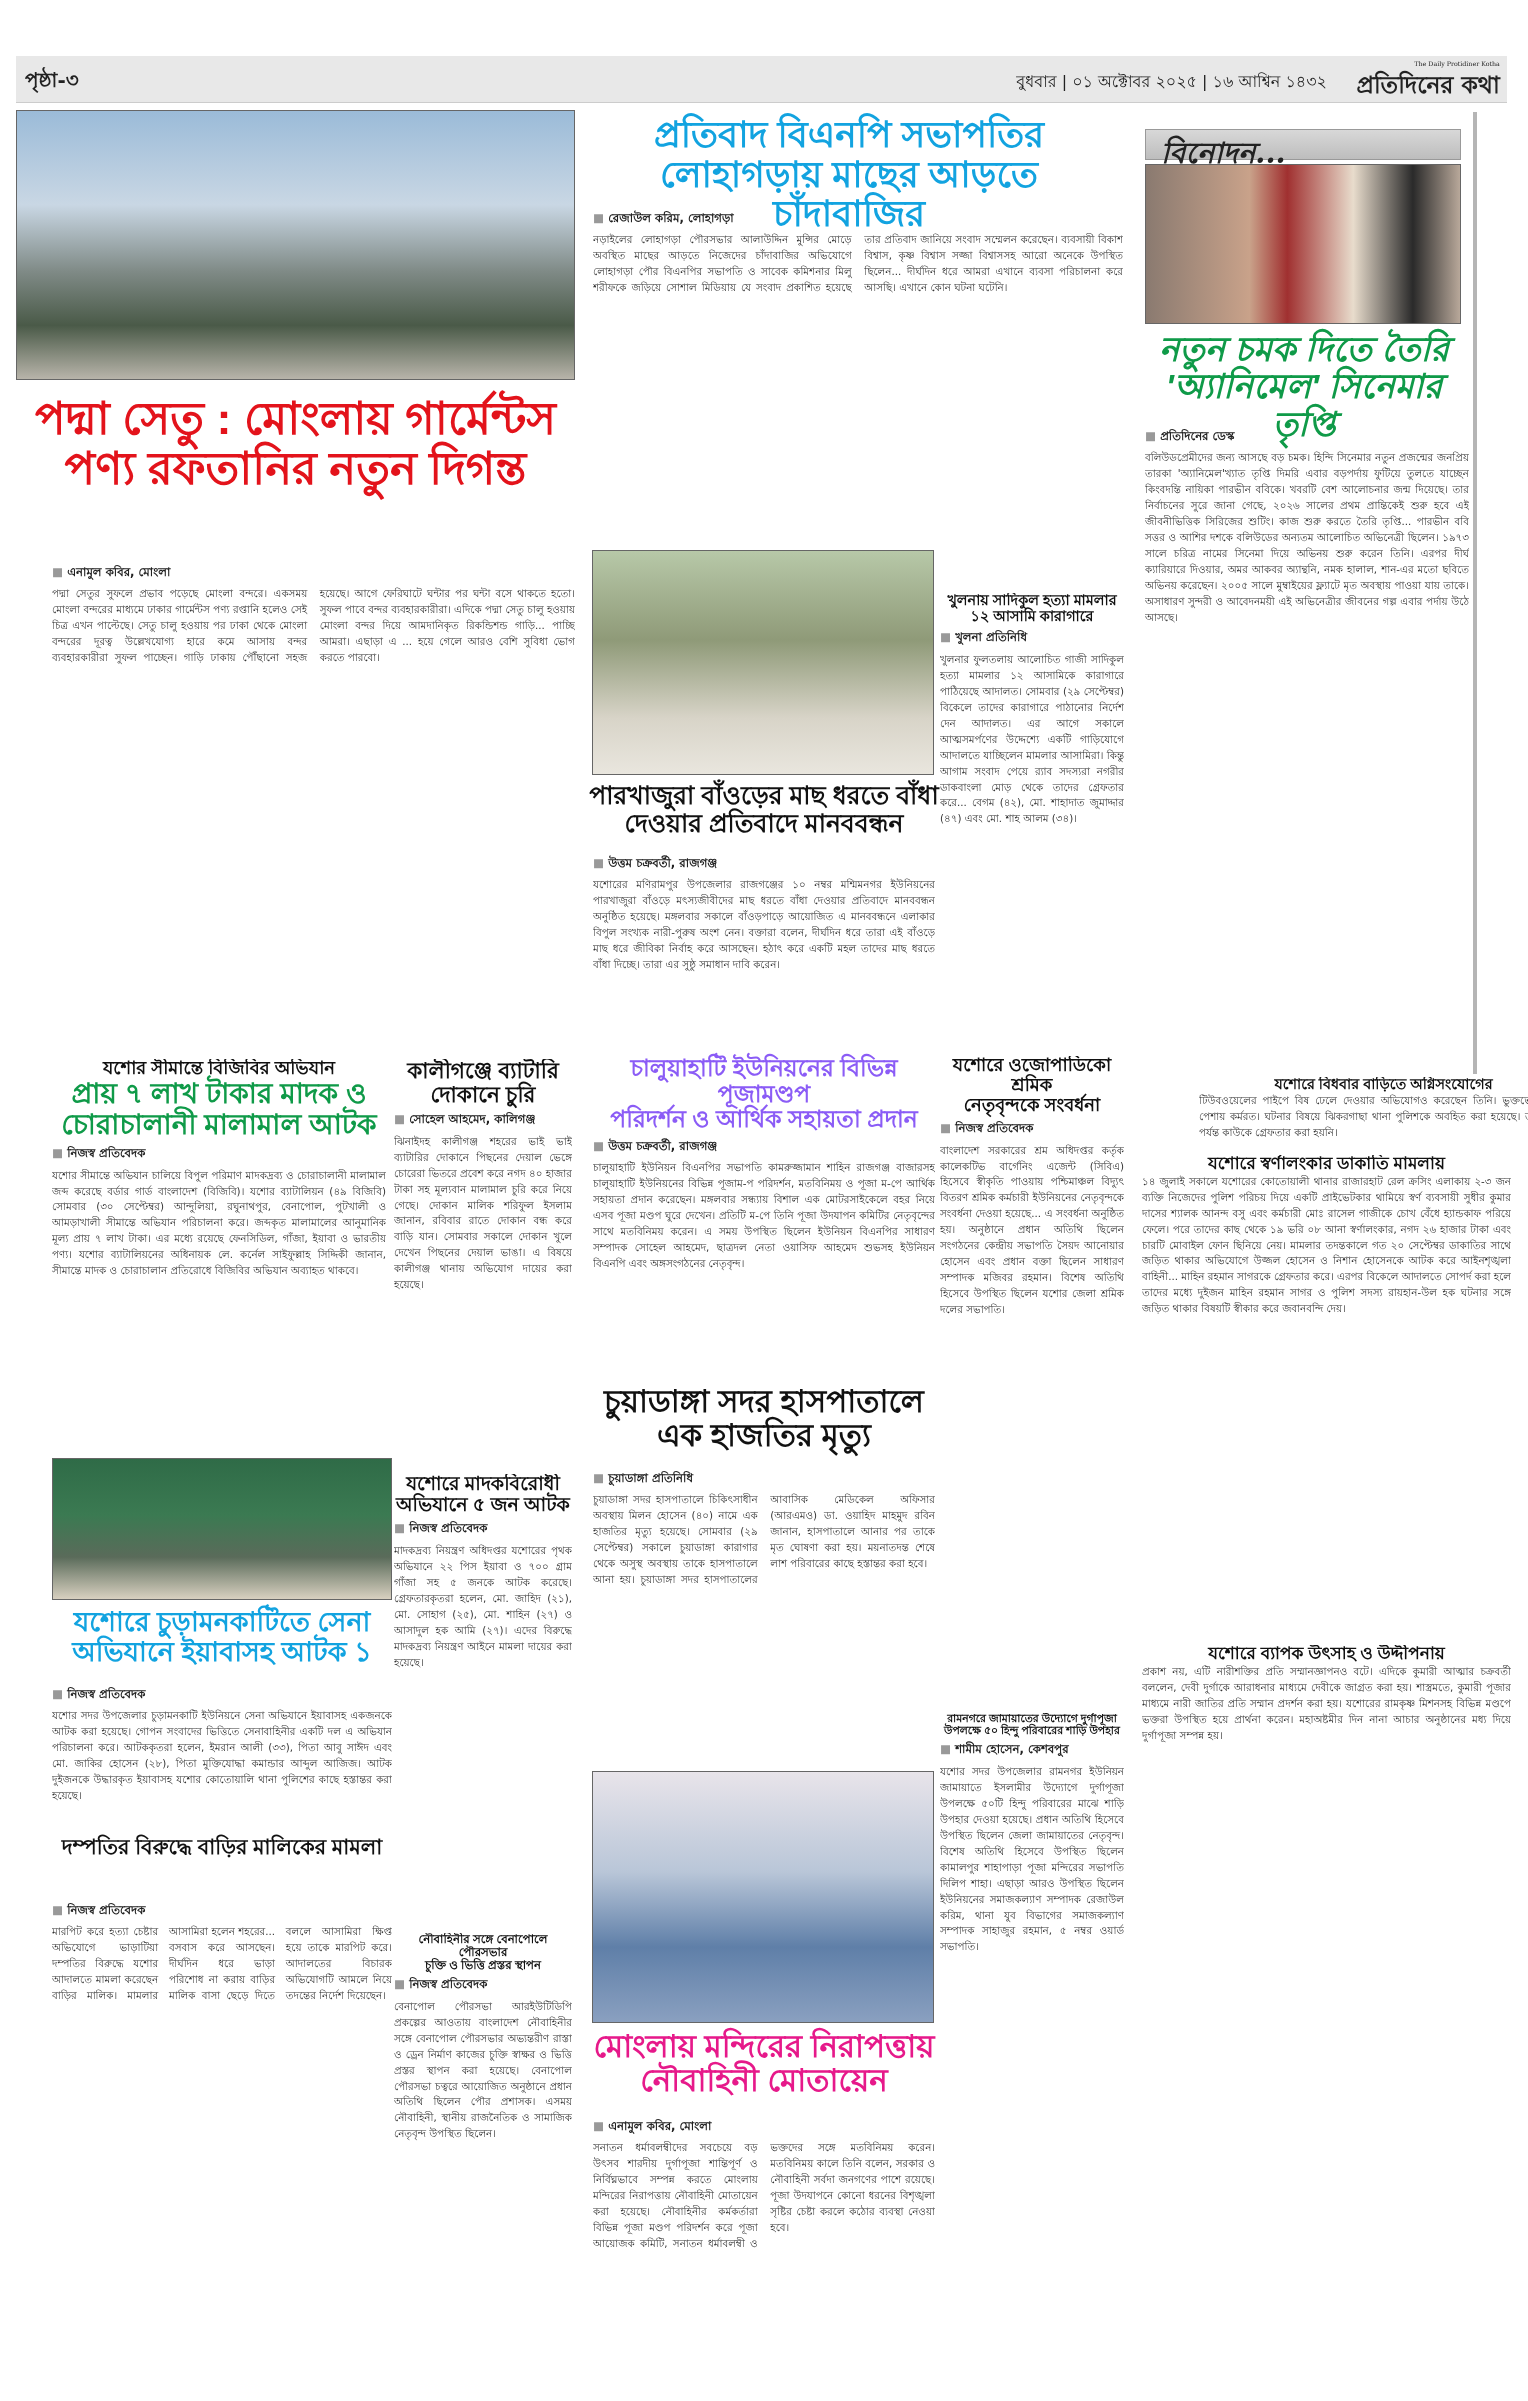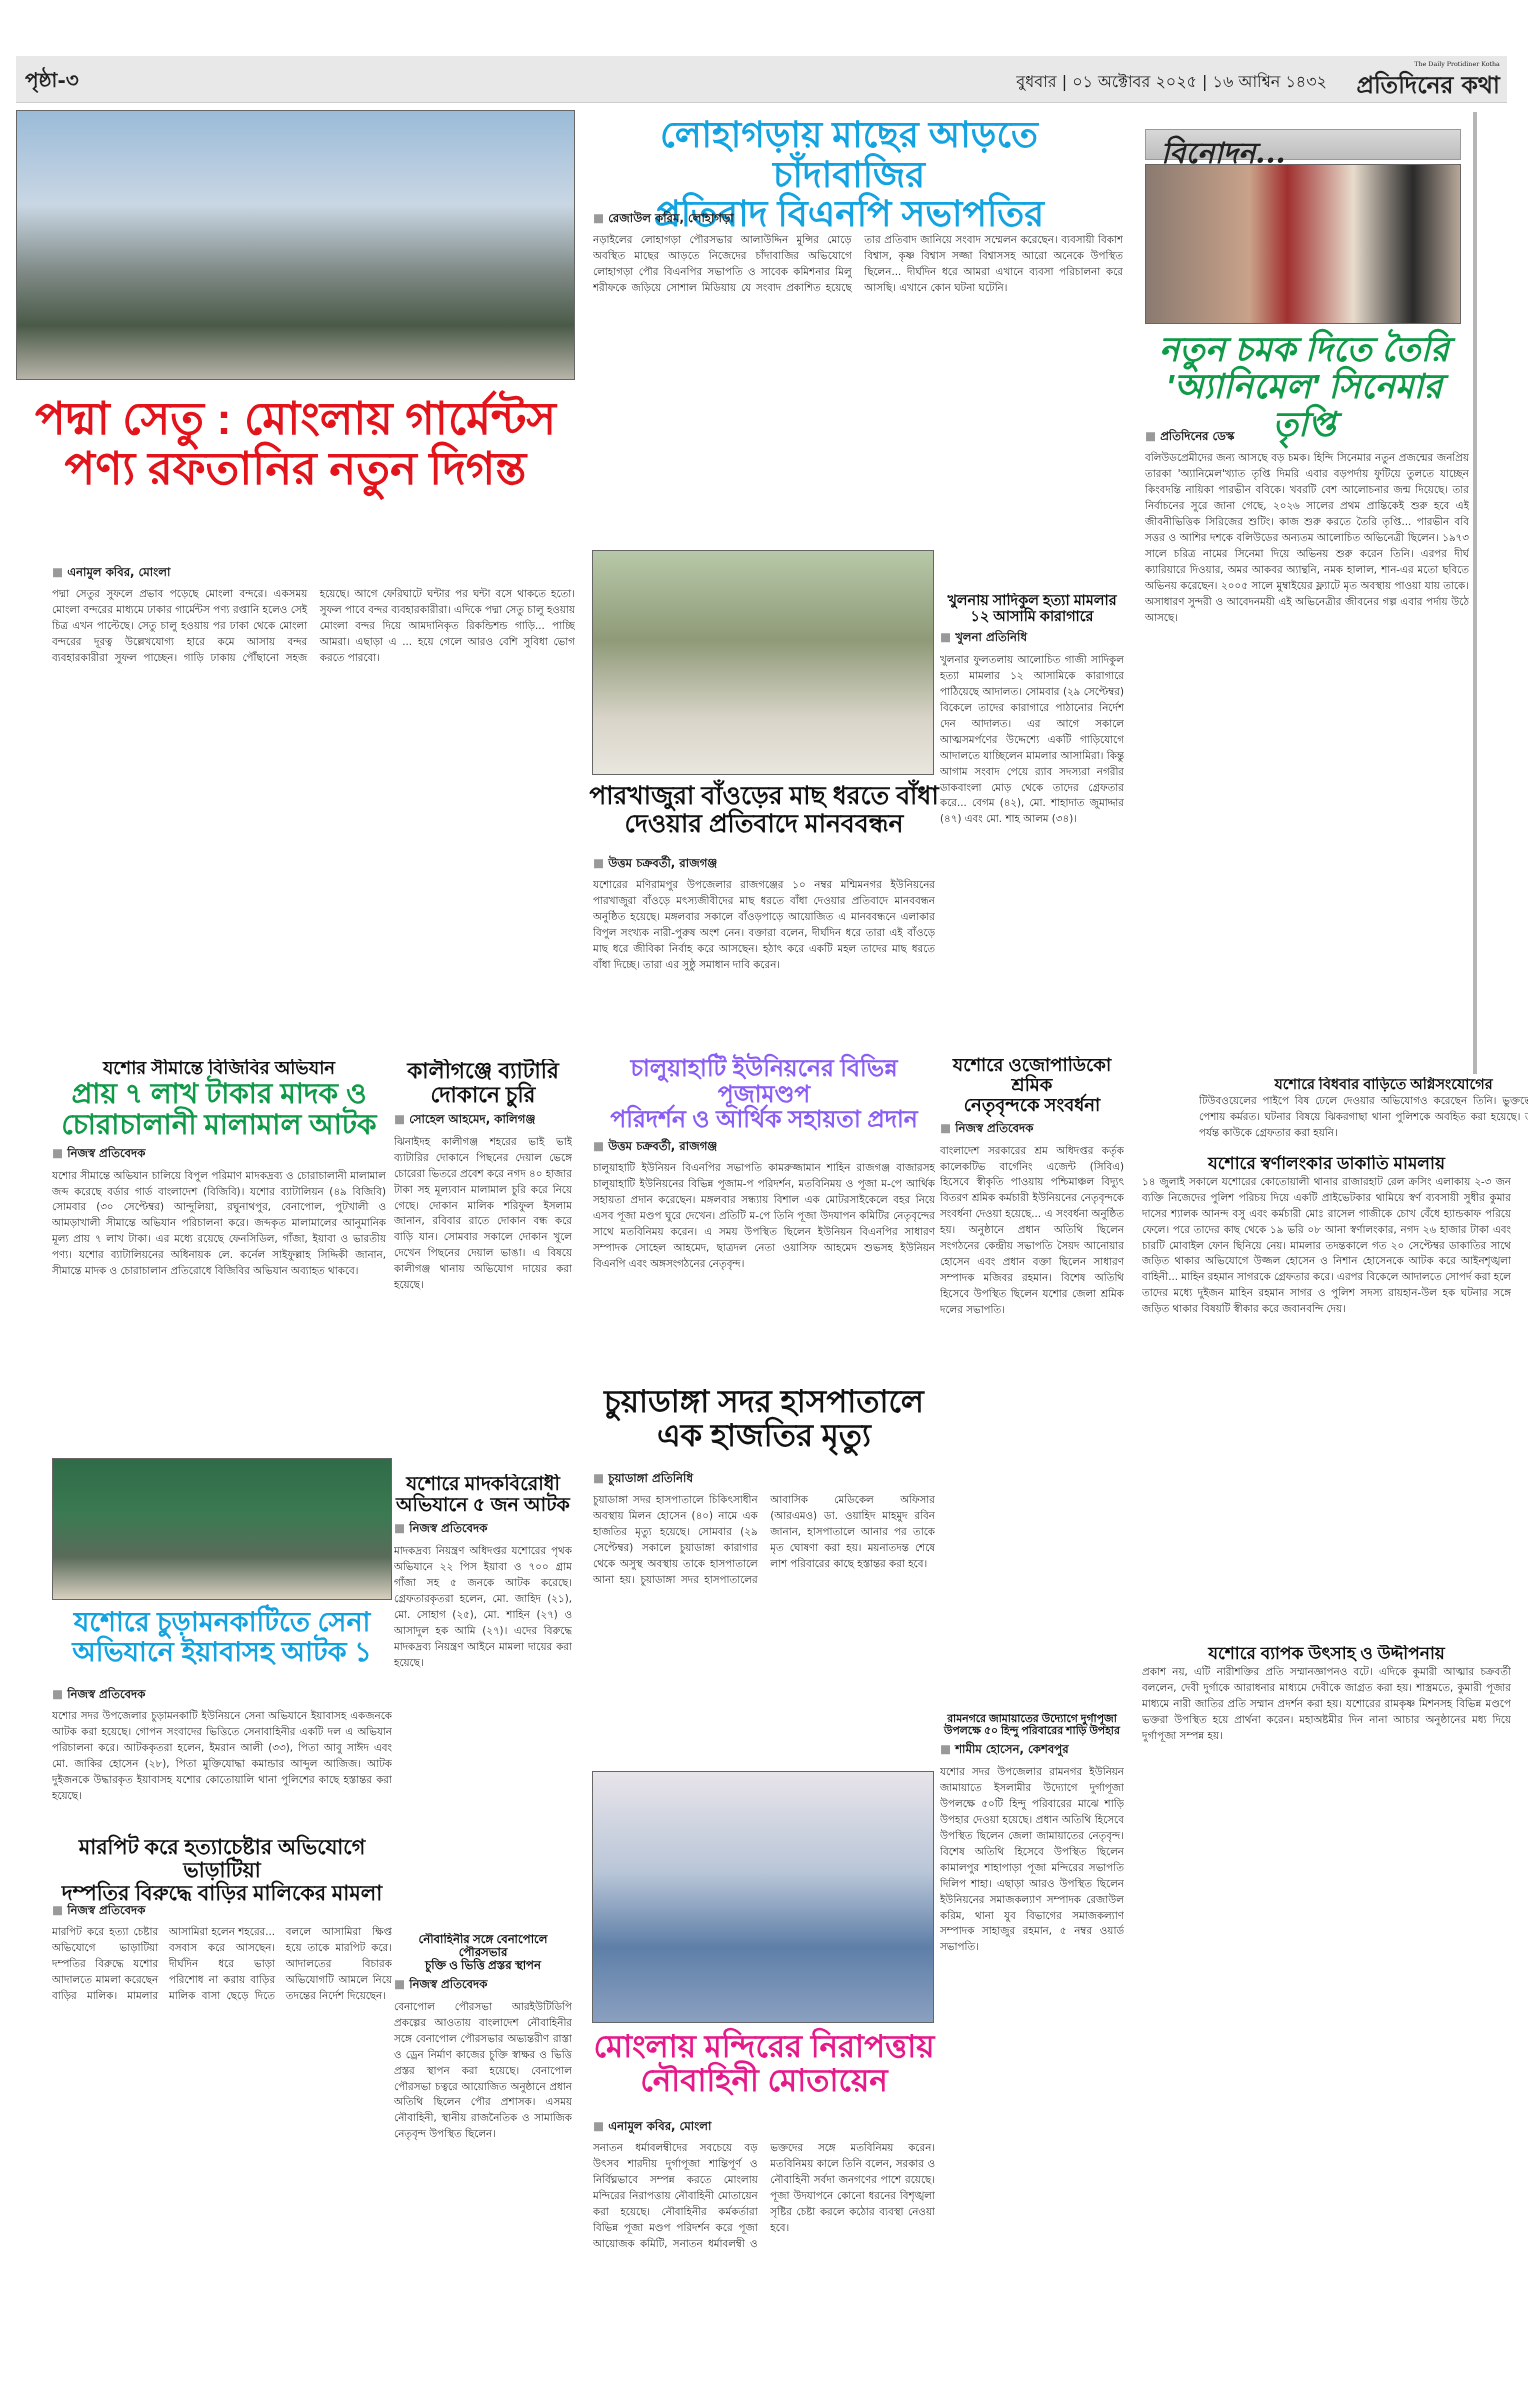--- a/index.html
+++ b/index.html
@@ -69,21 +69,20 @@
 <div class="abs hl blue" style="left:52px;top:1608px;width:340px;font-size:27px;">
   <div>যশোরে চুড়ামনকাটিতে সেনা</div>
   <div>অভিযানে ইয়াবাসহ আটক ১</div>
 </div>
 <div class="abs" style="left:52px;top:1681px;width:340px;height:144px;overflow:hidden;">
   <div class="byline">নিজস্ব প্রতিবেদক</div>
   <div class="body">যশোর সদর উপজেলার চুড়ামনকাটি ইউনিয়নে সেনা অভিযানে ইয়াবাসহ একজনকে আটক করা হয়েছে। গোপন সংবাদের ভিত্তিতে সেনাবাহিনীর একটি দল এ অভিযান পরিচালনা করে। আটককৃতরা হলেন, ইমরান আলী (৩৩), পিতা আবু সাঈদ এবং মো. জাকির হোসেন (২৮), পিতা মুক্তিযোদ্ধা কমান্ডার আব্দুল আজিজ। আটক দুইজনকে উদ্ধারকৃত ইয়াবাসহ যশোর কোতোয়ালি থানা পুলিশের কাছে হস্তান্তর করা হয়েছে।</div>
 </div>
 
 <div class="abs hl black" style="left:52px;top:1836px;width:340px;font-size:20.7px;">
-  <div>মারপিট করে হত্যাচেষ্টার অভিযোগে ভাড়াটিয়া</div>
   <div>দম্পতির বিরুদ্ধে বাড়ির মালিকের মামলা</div>
 </div>
 <div class="abs" style="left:52px;top:1897px;width:340px;height:485px;overflow:hidden;">
   <div class="byline">নিজস্ব প্রতিবেদক</div>
   <div class="body cols3">মারপিট করে হত্যা চেষ্টার অভিযোগে ভাড়াটিয়া দম্পতির বিরুদ্ধে যশোর আদালতে মামলা করেছেন বাড়ির মালিক। মামলার আসামিরা হলেন শহরের... বসবাস করে আসছেন। দীর্ঘদিন ধরে ভাড়া পরিশোধ না করায় বাড়ির মালিক বাসা ছেড়ে দিতে বললে আসামিরা ক্ষিপ্ত হয়ে তাকে মারপিট করে। আদালতের বিচারক অভিযোগটি আমলে নিয়ে তদন্তের নির্দেশ দিয়েছেন।</div>
 </div>
 
 <div class="abs" style="left:394px;top:1059px;width:178px;height:378px;overflow:hidden;">
   <div class="hl black" style="font-size:21.6px;">
     <div>কালীগঞ্জে ব্যাটারি</div>
@@ -103,22 +102,22 @@
 <div class="abs" style="left:394px;top:1933px;width:178px;height:450px;overflow:hidden;">
   <div class="hl black" style="font-size:11.7px;">
     <div>নৌবাহিনীর সঙ্গে বেনাপোলে পৌরসভার</div>
     <div>চুক্তি ও ভিত্তি প্রস্তর স্থাপন</div>
   </div>
   <div class="byline">নিজস্ব প্রতিবেদক</div>
   <div class="body">বেনাপোল পৌরসভা আরইউটিডিপি প্রকল্পের আওতায় বাংলাদেশ নৌবাহিনীর সঙ্গে বেনাপোল পৌরসভার অভ্যন্তরীণ রাস্তা ও ড্রেন নির্মাণ কাজের চুক্তি স্বাক্ষর ও ভিত্তি প্রস্তর স্থাপন করা হয়েছে। বেনাপোল পৌরসভা চত্বরে আয়োজিত অনুষ্ঠানে প্রধান অতিথি ছিলেন পৌর প্রশাসক। এসময় নৌবাহিনী, স্থানীয় রাজনৈতিক ও সামাজিক নেতৃবৃন্দ উপস্থিত ছিলেন।</div>
 </div>
 
 <div class="abs hl blue" style="left:584px;top:115px;width:530px;font-size:36px;">
+  <div>প্রতিবাদ বিএনপি সভাপতির</div>
   <div>লোহাগড়ায় মাছের আড়তে চাঁদাবাজির</div>
-  <div>প্রতিবাদ বিএনপি সভাপতির</div>
 </div>
 <div class="abs" style="left:593px;top:205px;width:530px;height:342px;overflow:hidden;">
   <div class="byline">রেজাউল করিম, লোহাগড়া</div>
   <div class="body cols2">নড়াইলের লোহাগড়া পৌরসভার আলাউদ্দিন মুন্সির মোড়ে অবস্থিত মাছের আড়তে নিজেদের চাঁদাবাজির অভিযোগে লোহাগড়া পৌর বিএনপির সভাপতি ও সাবেক কমিশনার মিলু শরীফকে জড়িয়ে সোশাল মিডিয়ায় যে সংবাদ প্রকাশিত হয়েছে তার প্রতিবাদ জানিয়ে সংবাদ সম্মেলন করেছেন। ব্যবসায়ী বিকাশ বিশ্বাস, কৃষ্ণ বিশ্বাস সজ্জা বিশ্বাসসহ আরো অনেকে উপস্থিত ছিলেন... দীর্ঘদিন ধরে আমরা এখানে ব্যবসা পরিচালনা করে আসছি। এখানে কোন ঘটনা ঘটেনি।</div>
 </div>
 
 <div class="abs photo crowd" style="left:592px;top:550px;width:342px;height:225px;"></div>
 <div class="abs hl black" style="left:584px;top:782px;width:360px;font-size:25px;">
   <div>পারখাজুরা বাঁওড়ের মাছ ধরতে বাঁধা</div>
   <div>দেওয়ার প্রতিবাদে মানববন্ধন</div>

